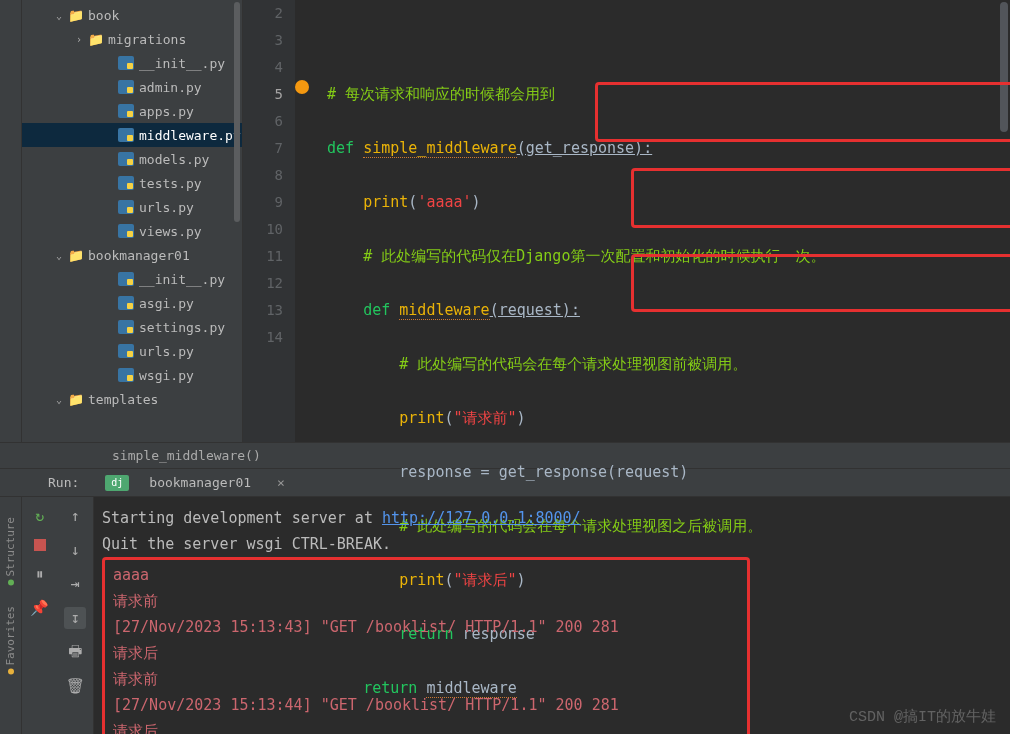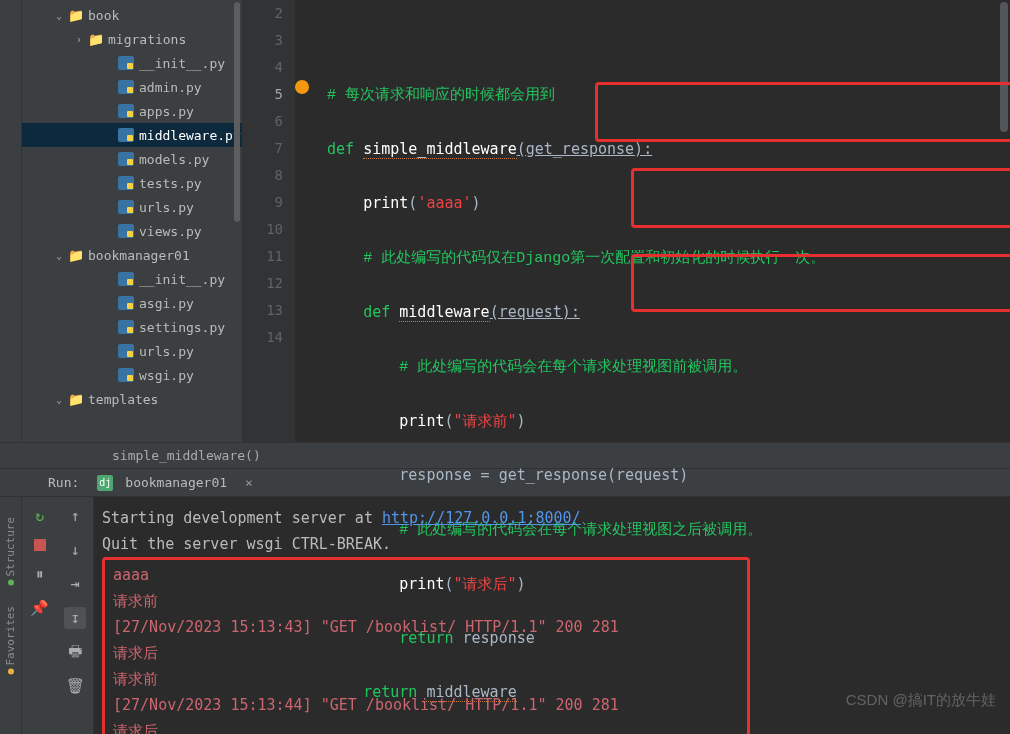--- a/index.html
+++ b/index.html
@@ -112,23 +112,23 @@
   border-radius: 50%;
 }
 .code {
   flex: 1;
   line-height: 27px;
   padding-left: 14px;
   position: relative;
   white-space: pre;
 }
 .kw { color: #22c55e; }
-.fn { color: #ffffff; }
+.fn { color: #eab308; }
 .str { color: #ef4444; }
-.cmt { color: #22c55e; font-family: Liberation Mono, monospace; }
+.cmt { color: #84cc16; }
 .par { color: #a9b7c6; text-decoration: underline; }
 .und { border-bottom: 1px dotted #cc7832; }
 
 .redbox {
   position: absolute;
   border: 3px solid #e63030;
   border-radius: 4px;
   pointer-events: none;
 }
 .rb1 { left: 352px; top: 82px; width: 530px; height: 60px; }
@@ -152,25 +152,25 @@
   flex-direction: column;
   border-top: 1px solid #323232;
 }
 .run-header {
   height: 28px;
   background: #3c3f41;
   display: flex;
   align-items: center;
   padding-left: 48px;
   color: #bbbbbb;
-  gap: 12px;
+  gap: 20px;
   border-bottom: 1px solid #323232;
 }
 .run-header .dj-icon {
-  width: 16px; height: 16px;
+  width: 24px; height: 16px;
   background: #4ea770;
   border-radius: 2px;
   color: #fff;
   font-size: 10px;
   display: inline-flex;
   align-items: center; justify-content: center;
 }
 .run-header .close-x {
   color: #999;
   margin-left: 6px;
@@ -247,24 +247,24 @@
   border-radius: 4px;
   padding: 2px 8px 4px 8px;
   display: inline-block;
   min-width: 648px;
 }
 .stderr { color: #cc666e; }
 
 .watermark {
   position: absolute;
   right: 14px;
-  bottom: 24px;
+  bottom: 8px;
   color: rgba(200,200,200,0.35);
   font-size: 15px;
-  font-family: Liberation Sans, sans-serif;
+  font-family: Liberation Mono, monospace;
 }
 .editor-scroll {
   position: absolute;
   right: 2px; top: 2px;
   width: 8px; height: 130px;
   background: #52555a;
   border-radius: 4px;
 }
 </style>
 </head>

